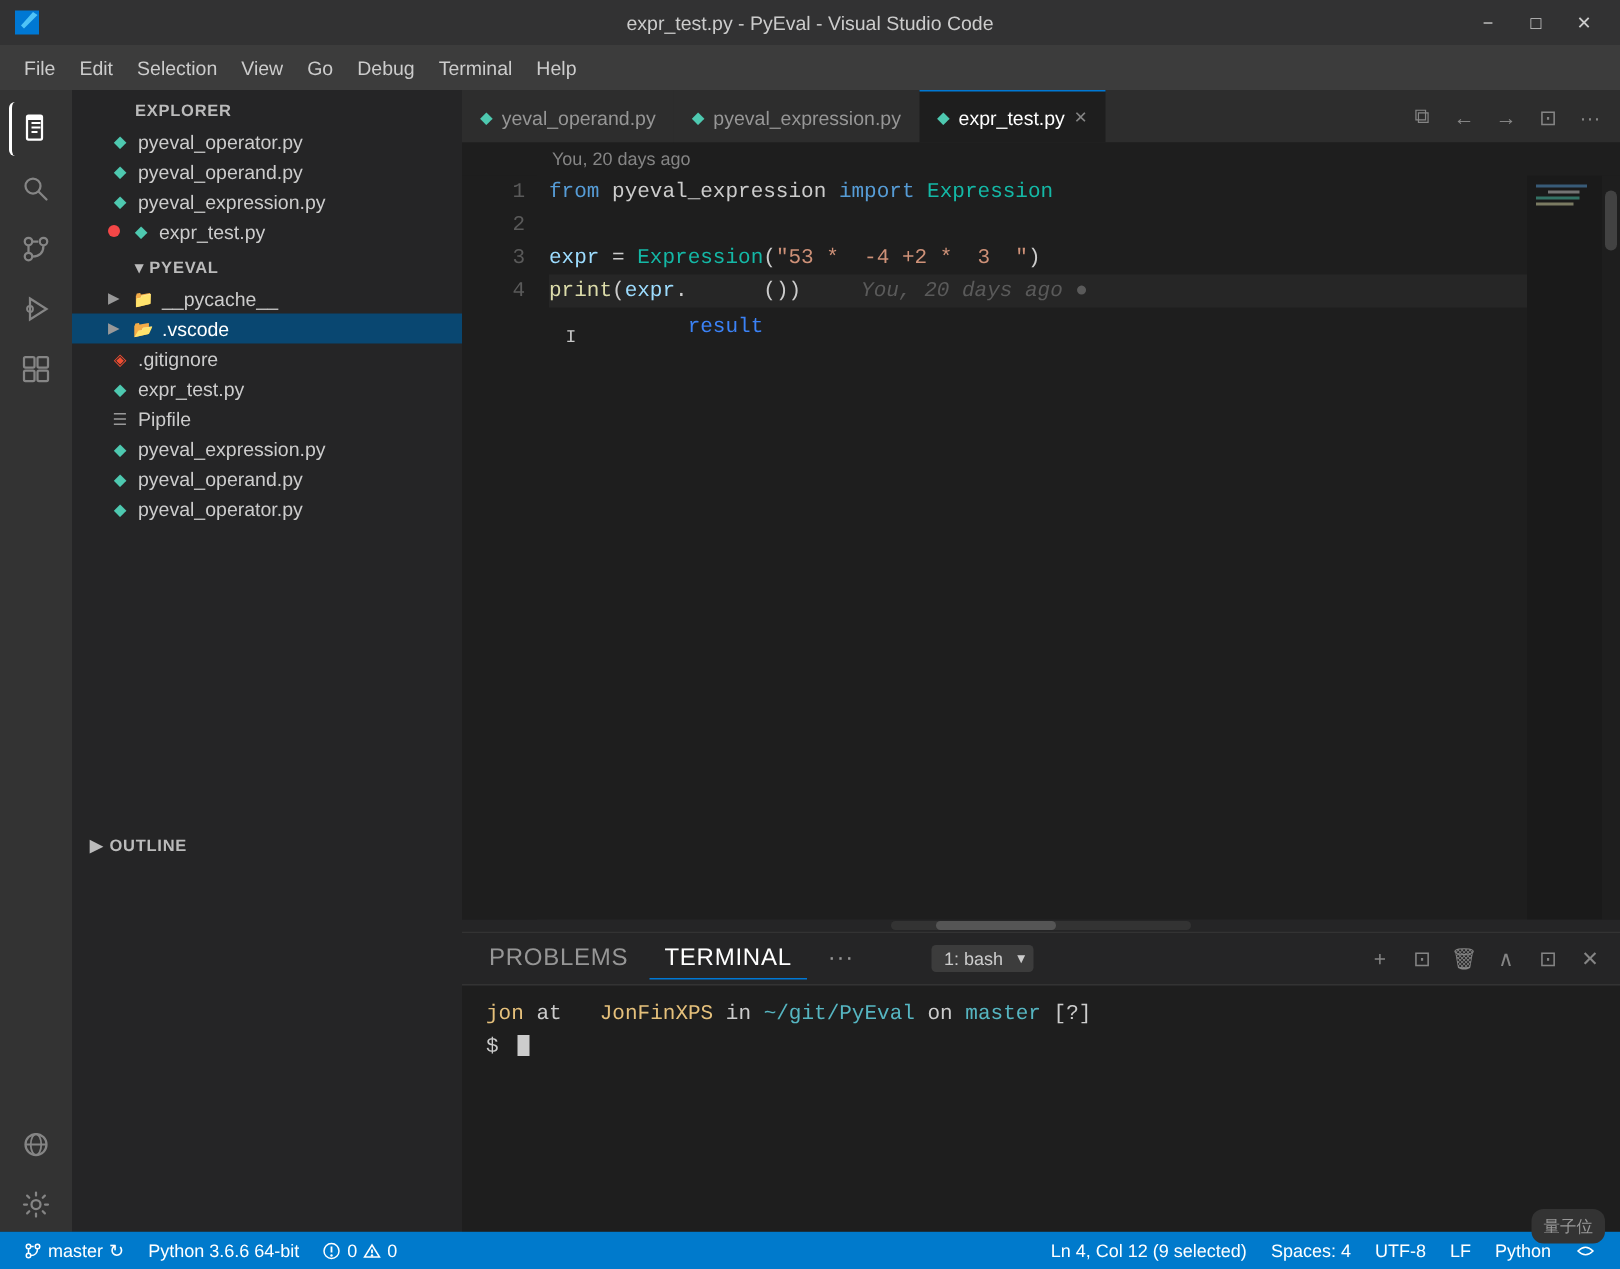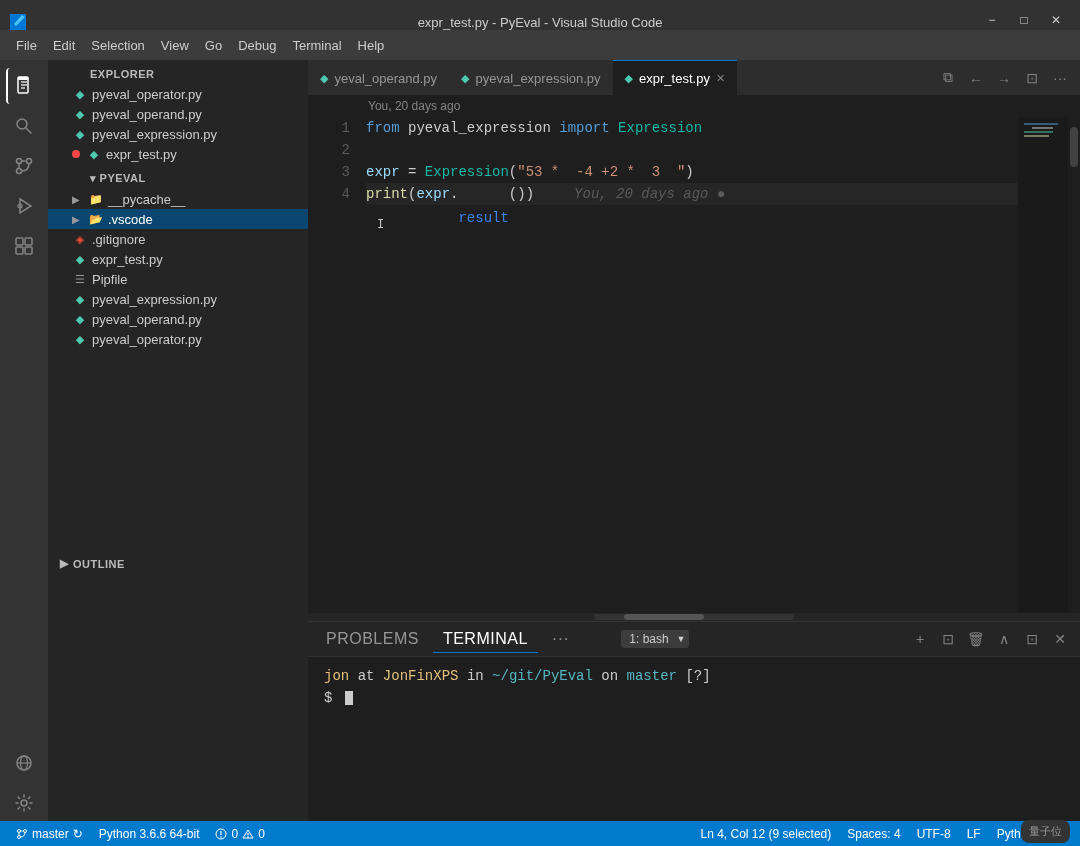--- a/index.html
+++ b/index.html
@@ -3,21 +3,21 @@
   <meta charset="utf-8">
   <style>
     * { margin: 0; padding: 0; box-sizing: border-box; }
     body { width: 1080px; height: 846px; overflow: hidden; font-family: 'Segoe UI', sans-serif; background: #1e1e1e; color: #cccccc; }
 
     
     #titlebar {
       height: 30px;
       background: #323233;
       display: flex;
-      align-items: flex-end;
+      align-items: center;
       justify-content: space-between;
       padding: 0 10px;
       user-select: none;
     }
     #titlebar-left { display: flex; align-items: center; gap: 8px; }
     #titlebar-left .vscode-icon { width: 16px; height: 16px; background: #0078d4; display: flex; align-items: center; justify-content: center; }
     #titlebar-title { font-size: 13px; color: #cccccc; position: absolute; left: 50%; transform: translateX(-50%); }
     #titlebar-controls { display: flex; gap: 4px; }
     .title-btn { width: 28px; height: 20px; display: flex; align-items: center; justify-content: center; font-size: 12px; color: #cccccc; cursor: pointer; border-radius: 3px; }
 
@@ -255,21 +255,21 @@
 
     #terminal-content {
       flex: 1;
       padding: 8px 16px;
       font-family: 'Consolas', 'Courier New', monospace;
       font-size: 14px;
       overflow-y: auto;
     }
     .term-line { line-height: 22px; }
     .term-user { color: #e5c07b; }
-    .term-host { color: #e5c07b; }
+    .term-host { color: #e5c07b; margin-left: 17px; }
     .term-path { color: #56b6c2; }
     .term-branch { color: #56b6c2; }
     .term-prompt { color: #cccccc; }
 
     
     #statusbar {
       height: 25px;
       background: #007acc;
       display: flex;
       align-items: center;
@@ -318,21 +318,21 @@
       text-transform: uppercase;
       font-weight: 700;
       cursor: pointer;
       display: flex;
       align-items: center;
       gap: 4px;
     }
 
     .watermark {
       position: absolute;
-      bottom: 3px;
+      bottom: 17px;
       right: 10px;
       background: #333;
       border-radius: 8px;
       padding: 4px 8px;
       font-size: 11px;
       color: #999;
       z-index: 100;
     }
   </style>
 </head>

